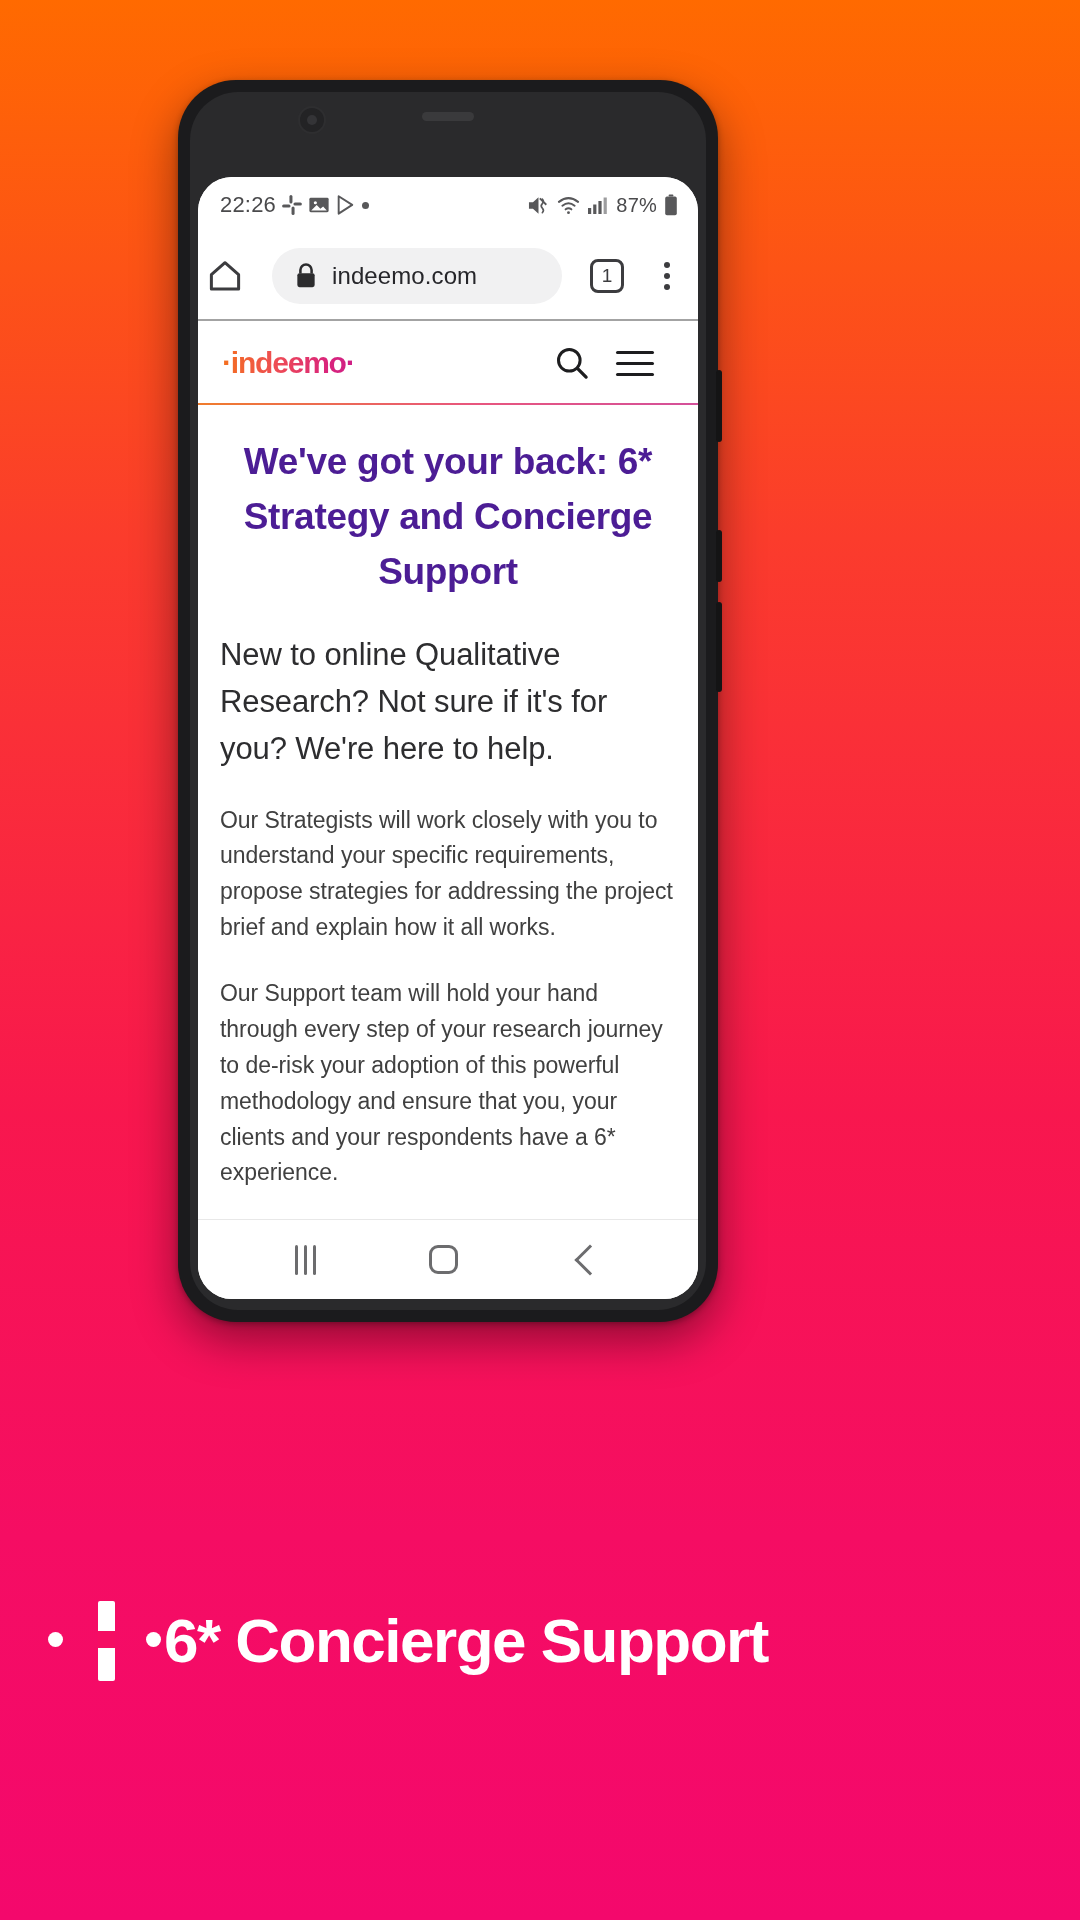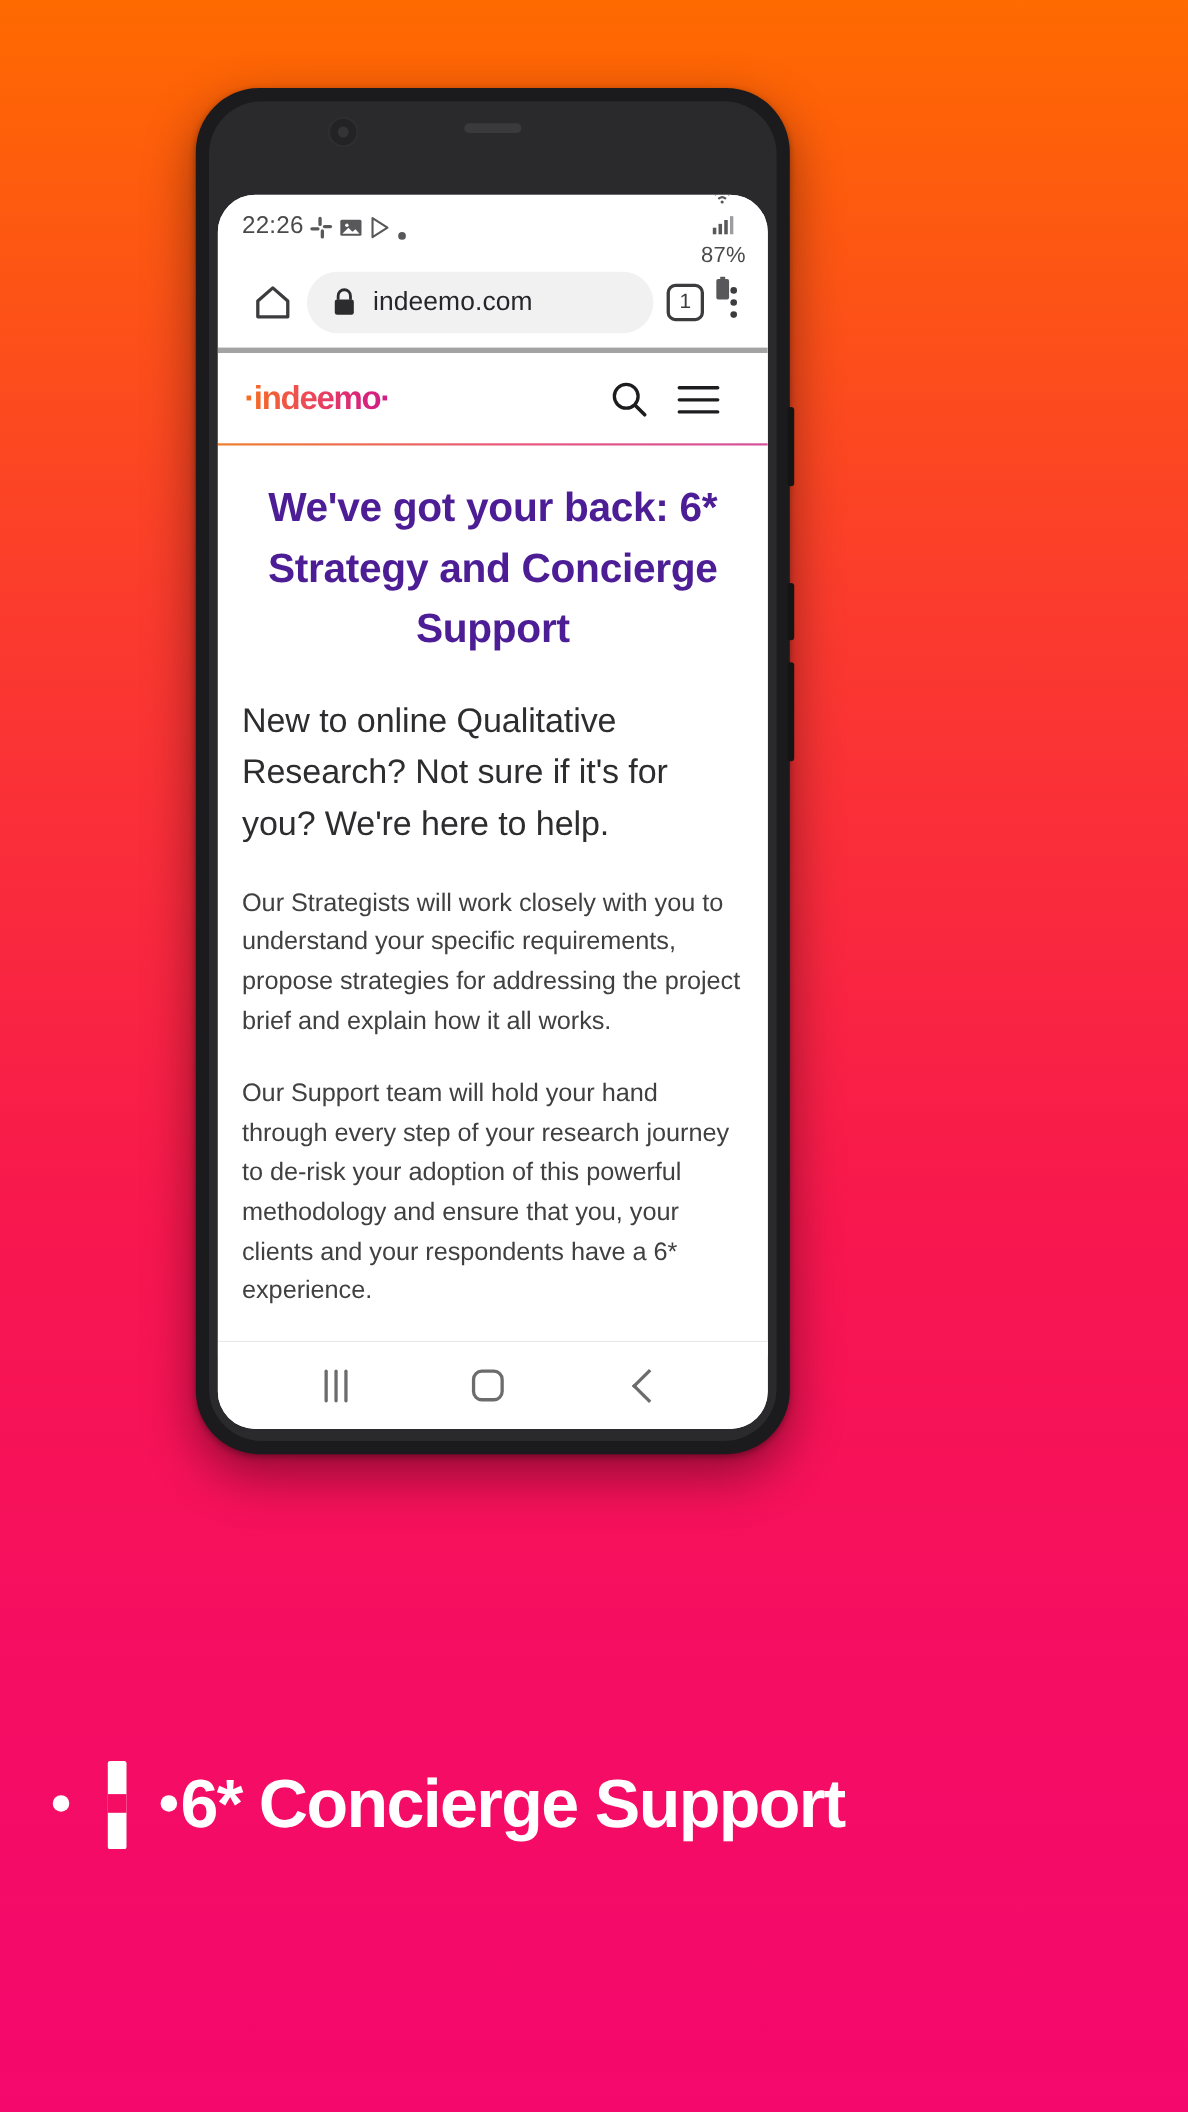--- a/index.html
+++ b/index.html
@@ -88,56 +88,55 @@
   .status-bar {
     height: 56px;
     padding: 0 20px 0 22px;
     display: flex;
     align-items: center;
     justify-content: space-between;
     background: #ffffff;
   }
   .status-left {
     display: flex;
-    align-items: flex-end;
+    align-items: center;
     gap: 5px;
   }
   .status-time {
     font-size: 22px;
     color: #4a4a4c;
     letter-spacing: 0.2px;
   }
   .status-right {
     display: flex;
     align-items: center;
     gap: 7px;
-    flex-direction: column;
   }
   .battery-text {
     font-size: 20px;
     color: #4a4a4c;
     letter-spacing: 0.2px;
     margin-left: 2px;
   }
   .sicon { display: block; }
   .dot-icon {
     width: 7px; height: 7px;
     border-radius: 50%;
     background: #58585a;
   }
 
   
   .browser-bar {
     height: 88px;
     background: #ffffff;
     display: flex;
     align-items: center;
-    padding: 0 16px 0 31px;
-    gap: 12px;
-    border-bottom: 5px solid #a3a3a3;
+    padding: 0 16px 0 8px;
+    gap: 28px;
+    border-bottom: 2px solid #a3a3a3;
   }
   .omnibox {
     flex: 1;
     height: 56px;
     background: #f1f1f2;
     border-radius: 28px;
     display: flex;
     align-items: center;
     padding: 0 22px;
     gap: 14px;

